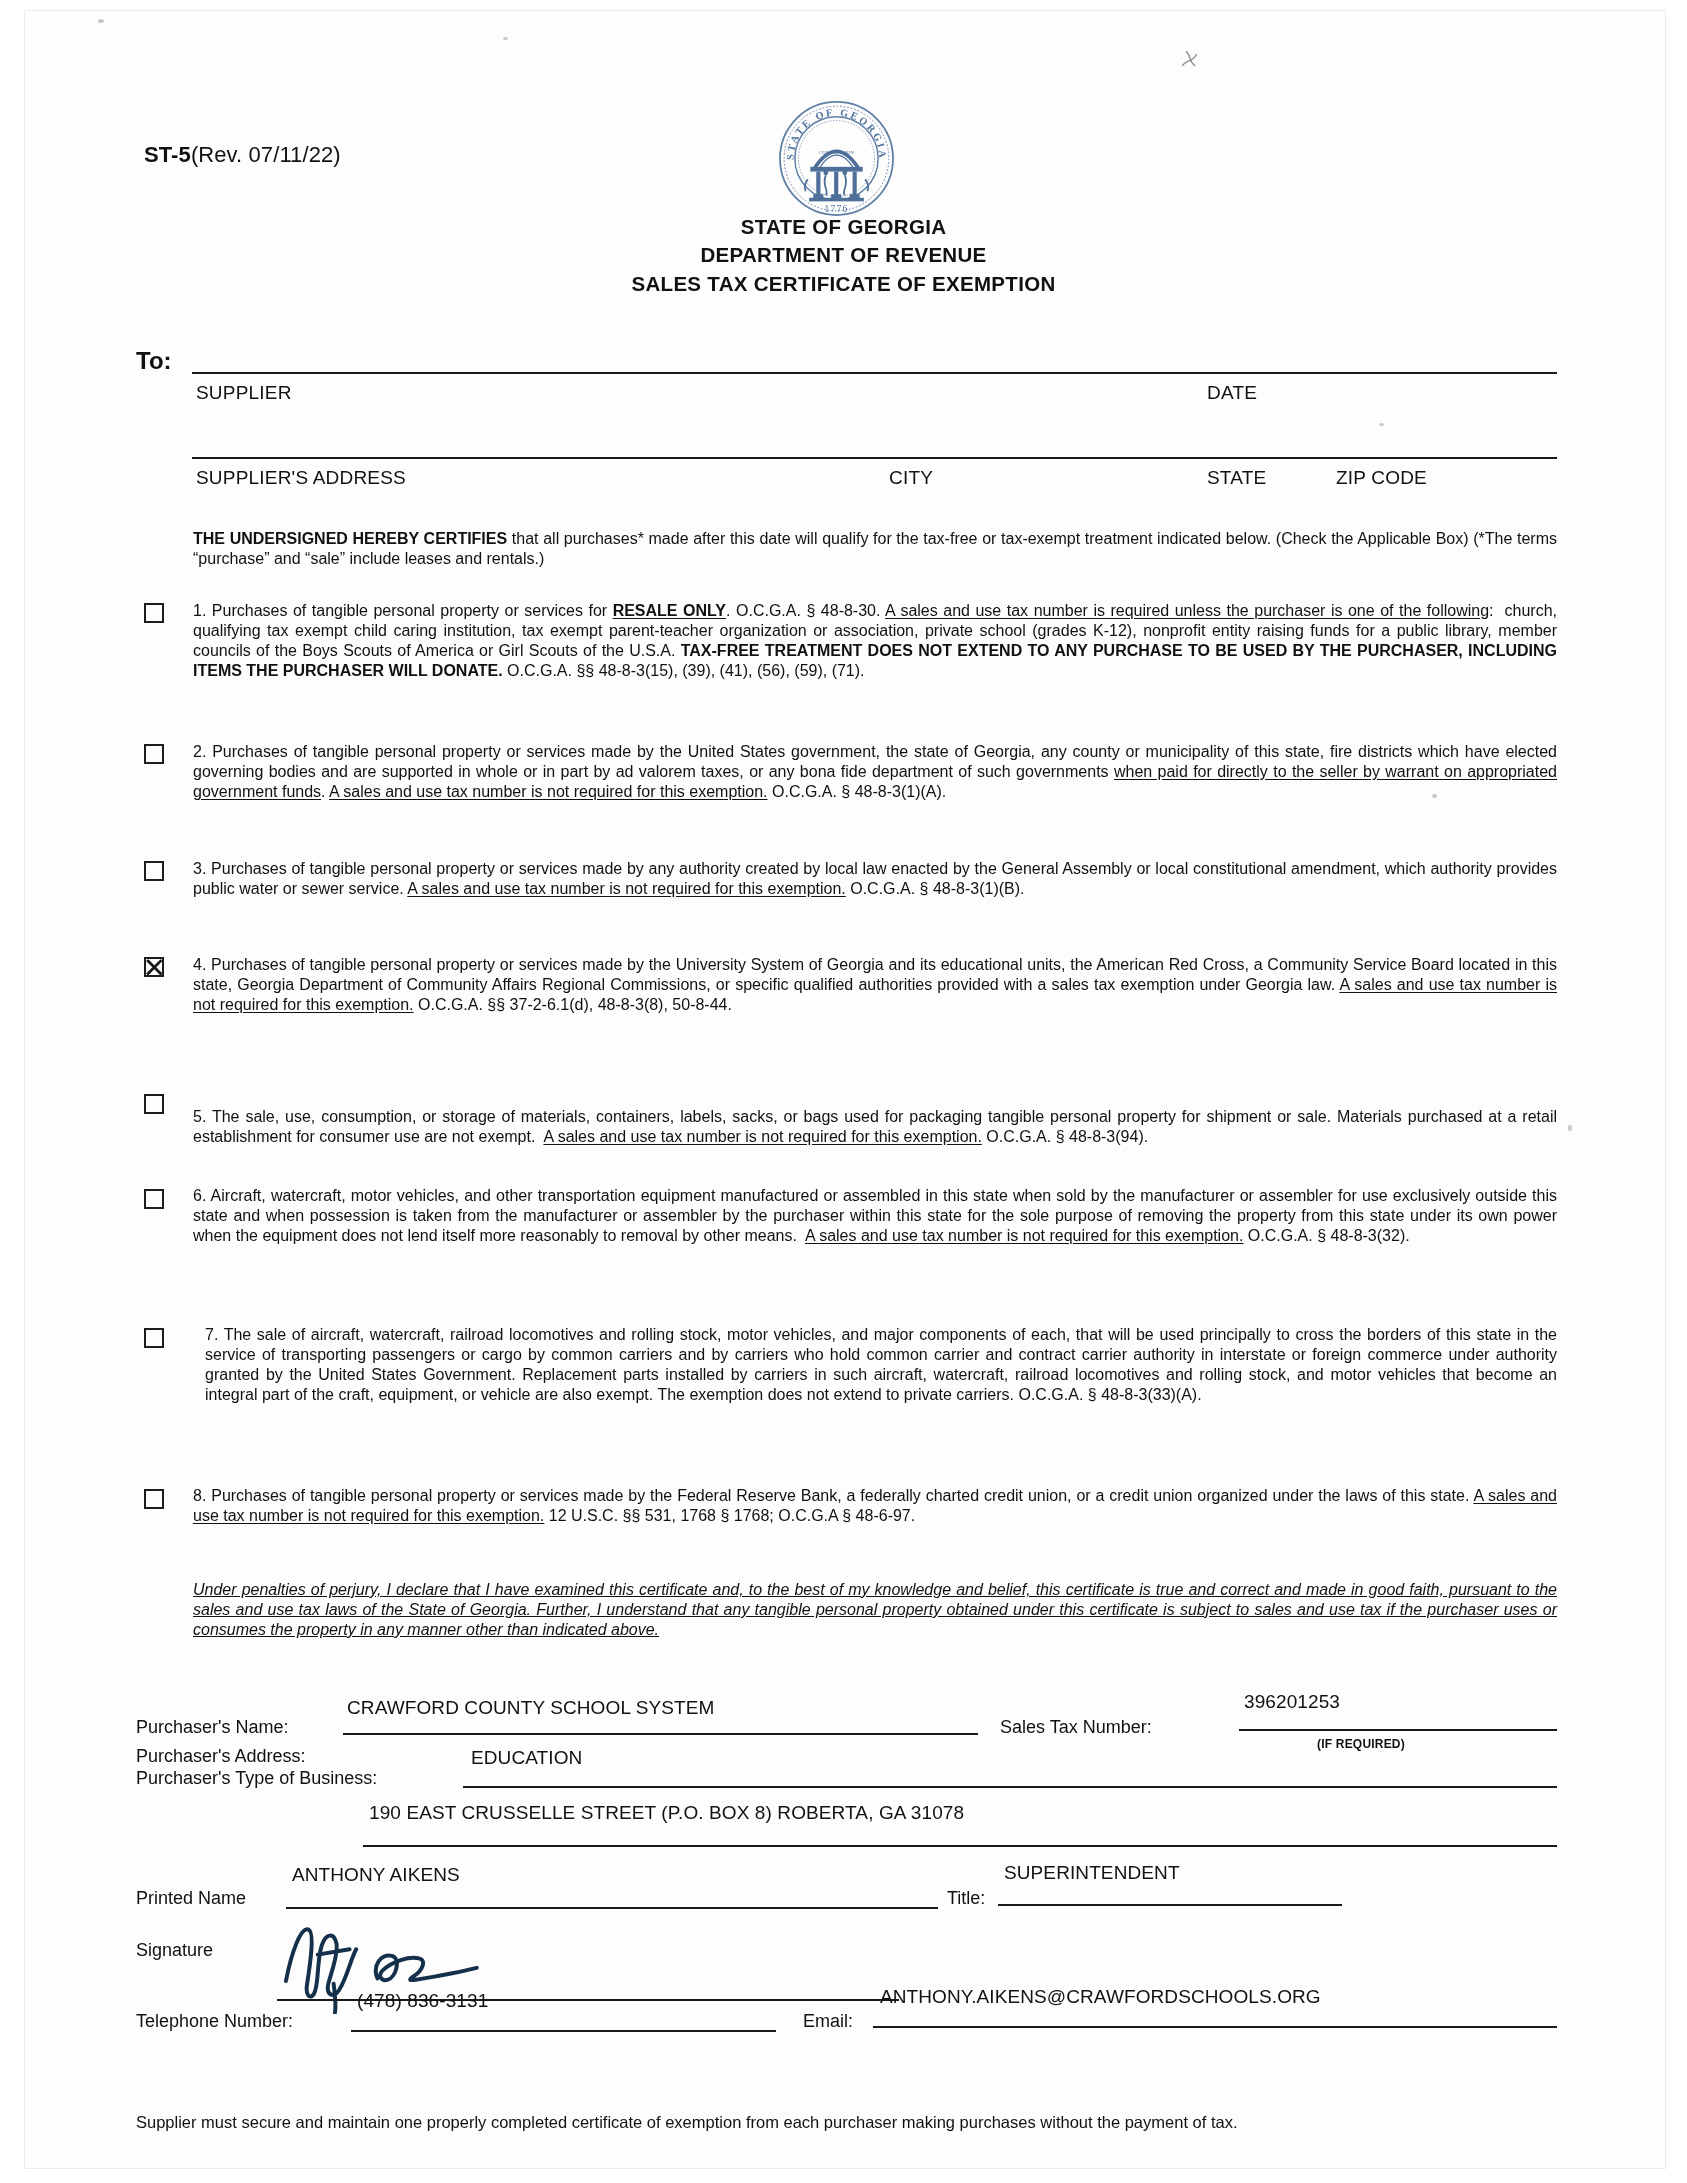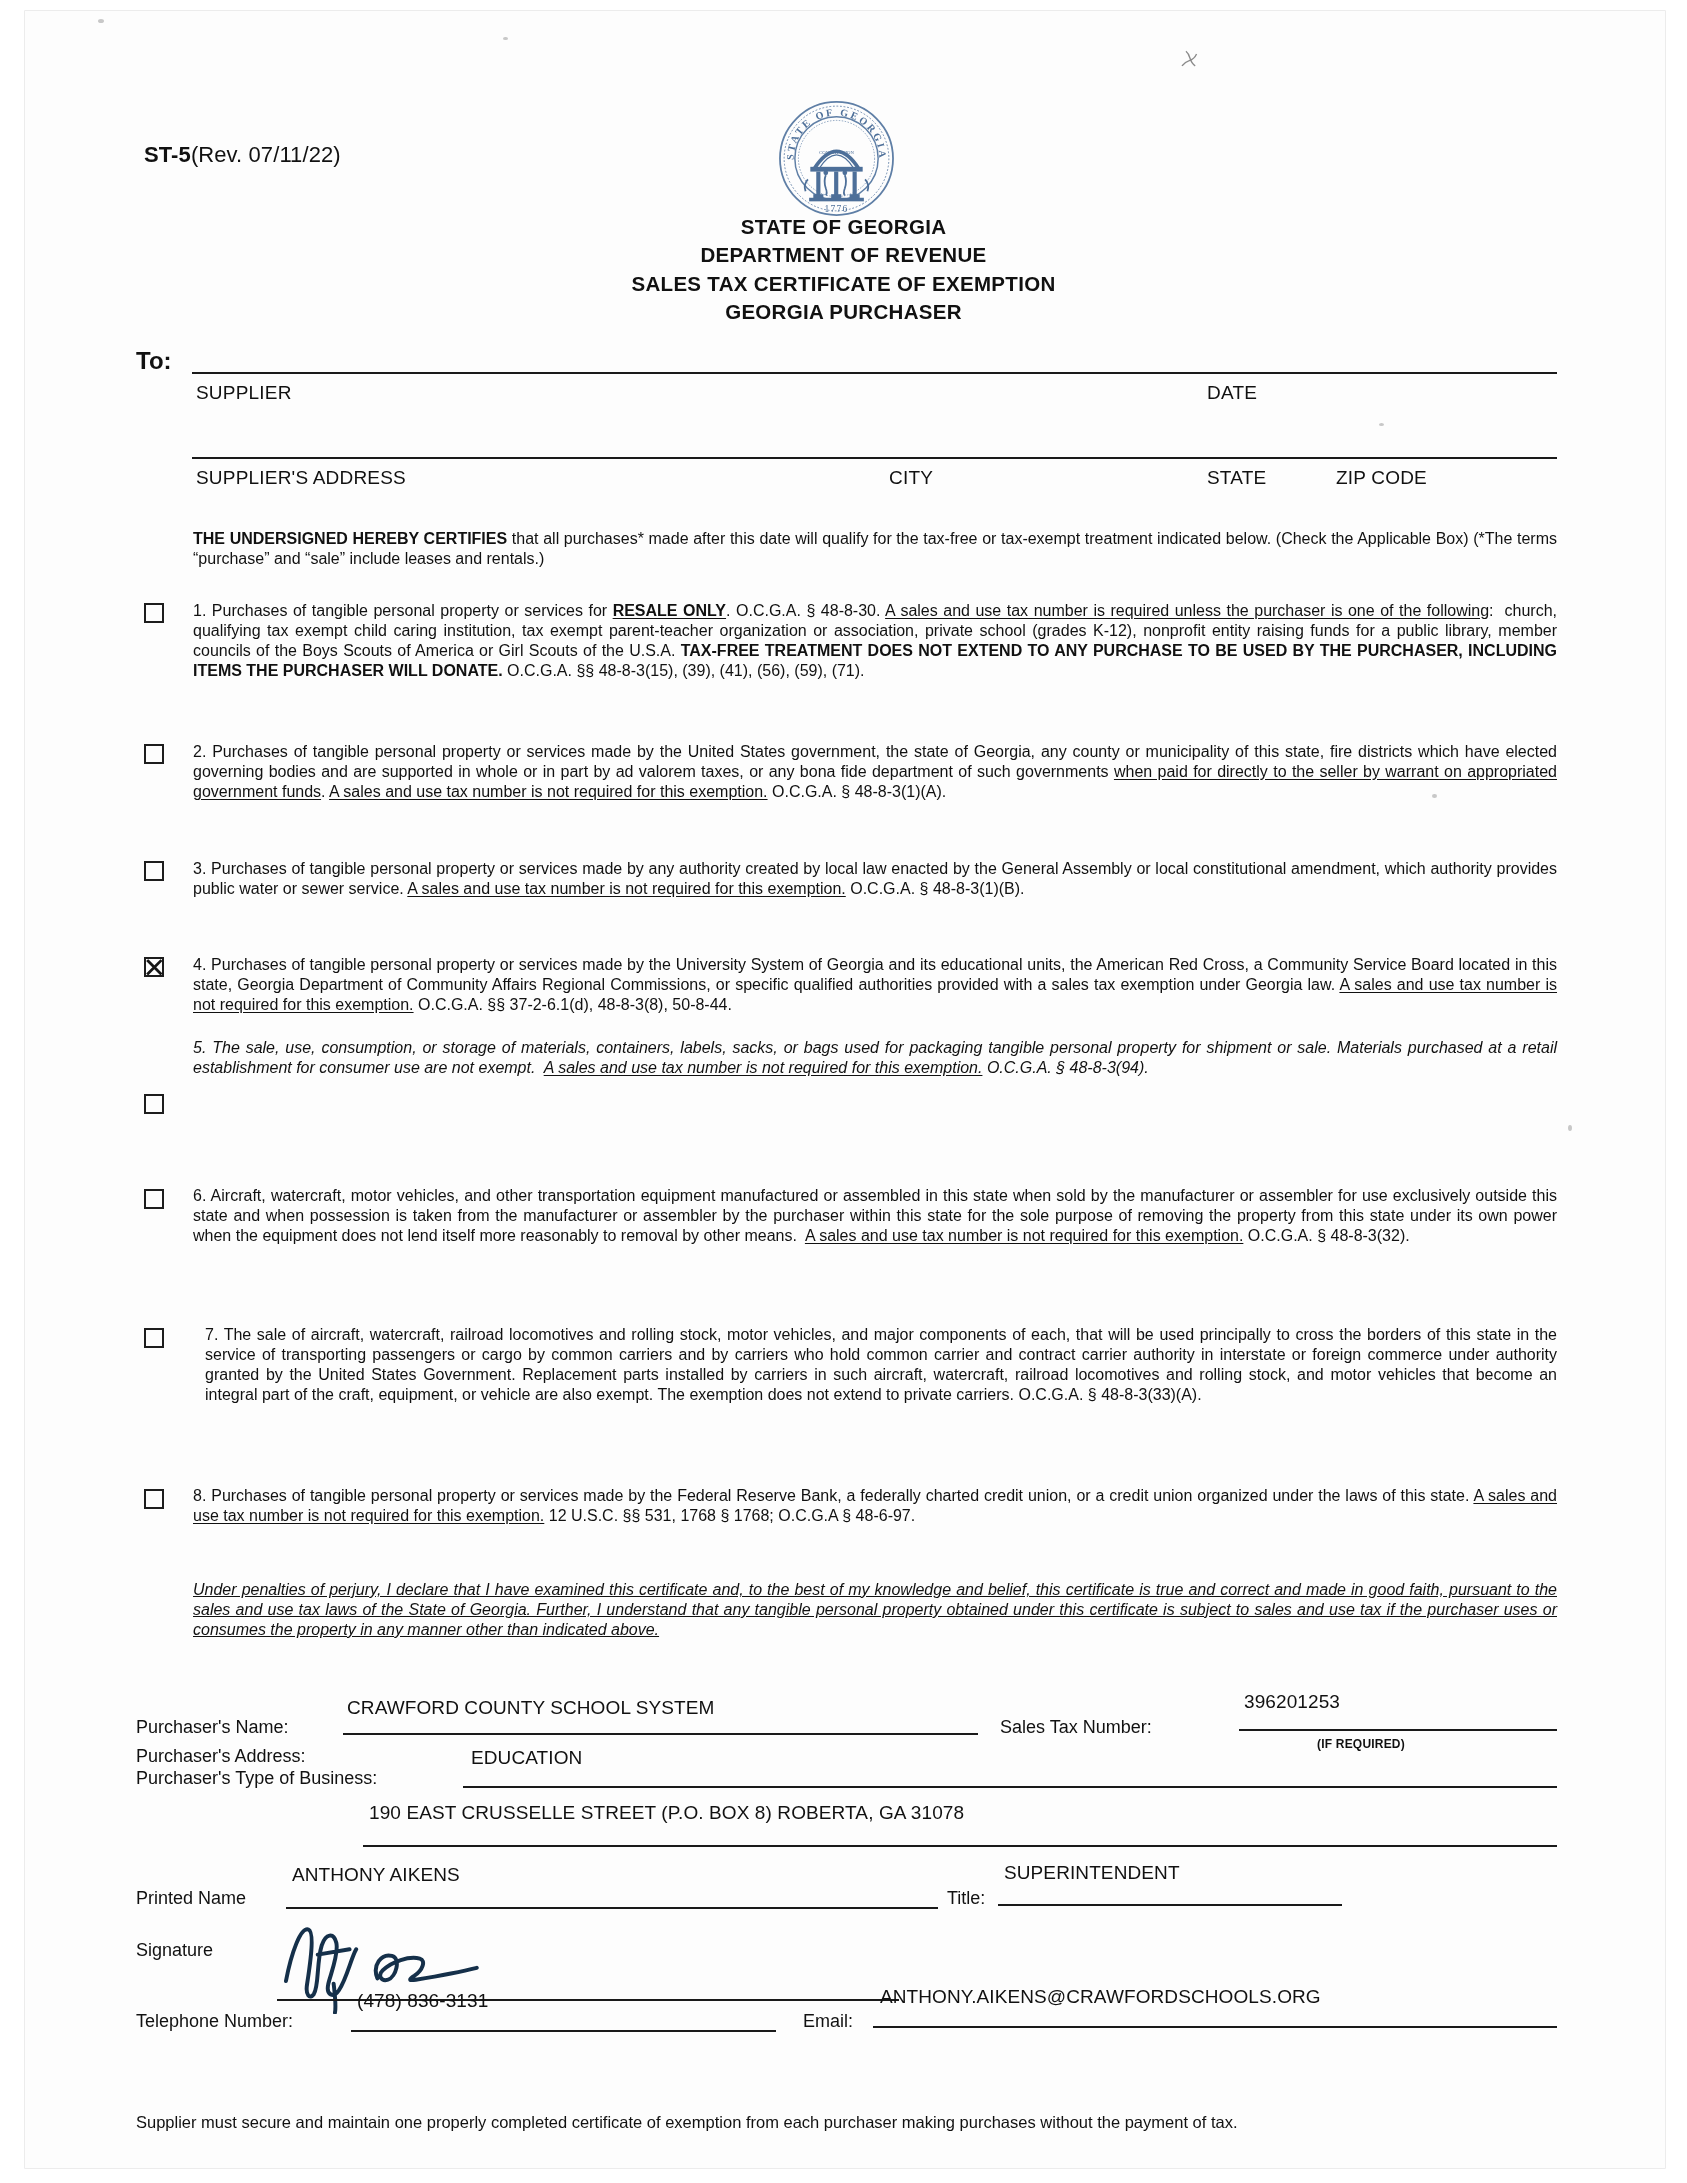--- a/index.html
+++ b/index.html
@@ -144,21 +144,20 @@
       <path d="M52 135 q-8 8 -4 20" fill="none" stroke="#4d6f99" stroke-width="3"></path>
       <path d="M148 135 q8 8 4 20" fill="none" stroke="#4d6f99" stroke-width="3"></path>
       <text x="100" y="190" font-size="16" fill="#4d6f99" text-anchor="middle" font-family="'Liberation Serif', serif" letter-spacing="2">1776</text>
     </svg>
   </div>
 
   <div class="titleblock">
     <div>STATE OF GEORGIA</div>
     <div>DEPARTMENT OF REVENUE</div>
     <div>SALES TAX CERTIFICATE OF EXEMPTION</div>
-    <div>GEORGIA PURCHASER</div>
   </div>
 
   <div class="to-label">To:</div>
 
   <div class="rule" style="left:192px; right:130px; top:372px;"></div>
   <div class="fieldcap" style="left:196px; top:382px;">SUPPLIER</div>
   <div class="fieldcap" style="left:1207px; top:382px;">DATE</div>
 
   <div class="rule" style="left:192px; right:130px; top:457px;"></div>
   <div class="fieldcap" style="left:196px; top:467px;">SUPPLIER'S ADDRESS</div>
@@ -190,21 +189,21 @@
       <svg viewBox="0 0 30 30">
           <path d="M5 5 L25 25 M25 5 L5 25" stroke="#161616" stroke-width="4.5" stroke-linecap="square"></path>
         </svg>
     </span>
   </div>
   <div class="body just" style="top:955px;">
     4. Purchases of tangible personal property or services made by the University System of Georgia and its educational units, the American Red Cross, a Community Service Board located in this state, Georgia Department of Community Affairs Regional Commissions, or specific qualified authorities provided with a sales tax exemption under Georgia law. <span class="u">A sales and use tax number is not required for this exemption.</span> O.C.G.A. §§ 37-2-6.1(d), 48-8-3(8), 50-8-44.
   </div>
 
   <div class="chk" style="top:1094px;"></div>
-  <div class="body just" style="top:1038px;font-style:italic;">
+  <div class="body just" style="top:1107px;">
     5. The sale, use, consumption, or storage of materials, containers, labels, sacks, or bags used for packaging tangible personal property for shipment or sale. Materials purchased at a retail establishment for consumer use are not exempt.&nbsp; <span class="u">A sales and use tax number is not required for this exemption.</span> O.C.G.A. § 48-8-3(94).
   </div>
 
   <div class="chk" style="top:1189px;"></div>
   <div class="body just" style="top:1186px;">
     6. Aircraft, watercraft, motor vehicles, and other transportation equipment manufactured or assembled in this state when sold by the manufacturer or assembler for use exclusively outside this state and when possession is taken from the manufacturer or assembler by the purchaser within this state for the sole purpose of removing the property from this state under its own power when the equipment does not lend itself more reasonably to removal by other means.&nbsp; <span class="u">A sales and use tax number is not required for this exemption.</span> O.C.G.A. § 48-8-3(32).
   </div>
 
   <div class="chk" style="top:1328px;"></div>
   <div class="body just" style="top:1325px;margin-left:12px;">

